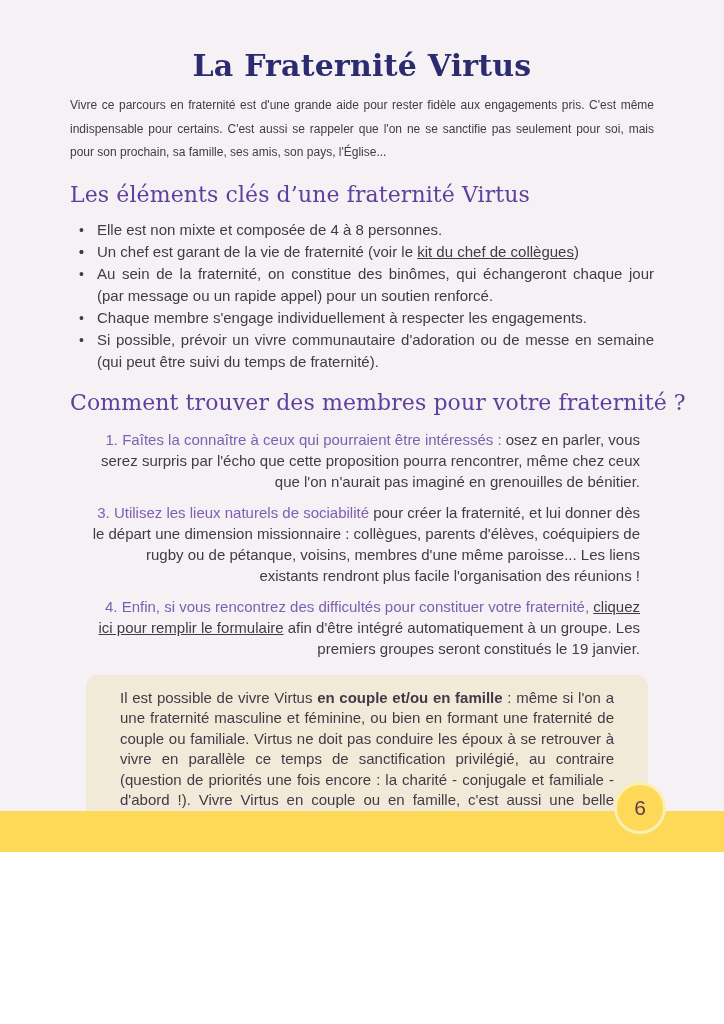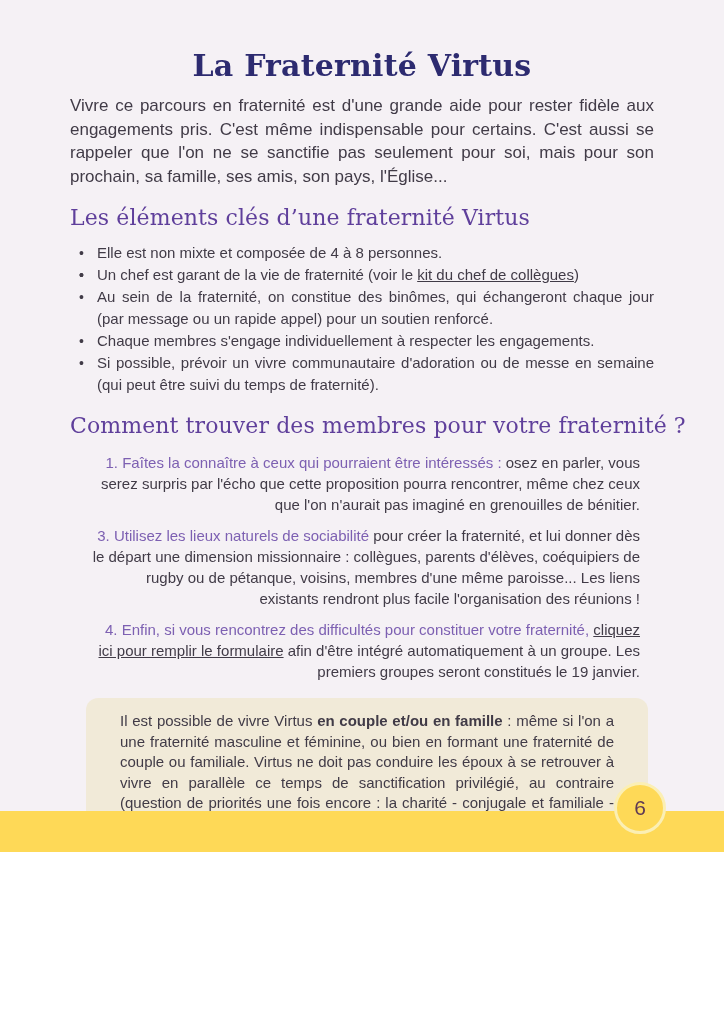--- a/index.html
+++ b/index.html
@@ -28,21 +28,21 @@
     font-family:"DejaVu Serif","Liberation Serif",serif;
     font-weight:700;
     font-size:30px;
     line-height:40px;
     text-align:center;
     color:var(--title-color);
     letter-spacing:.2px;
   }
   .intro{
     margin:8px 70px 0;
-    font-size:17px;
+    font-size:12px;
     line-height:23.5px;
     text-align:justify;
   }
   .quote{
     margin:8px 70px 0 88px;
     font-size:15.5px;
     line-height:23.5px;
     font-style:italic;
   }
   .section-heading{
@@ -137,21 +137,21 @@
     <li>
       <span class="bullet-marker">•</span>
       <span>Un chef est garant de la vie de fraternité (voir le </span><a class="doc-link">kit du chef de collègues</a><span>)</span>
     </li>
     <li>
       <span class="bullet-marker">•</span>
       <span>Au sein de la fraternité, on constitue des binômes, qui échangeront chaque jour (par message ou un rapide appel) pour un soutien renforcé.</span>
     </li>
     <li>
       <span class="bullet-marker">•</span>
-      <span>Chaque membres s'engage individuellement à respecter les engagements.</span>
+      <span>Chaque membre s'engage individuellement à respecter les engagements.</span>
     </li>
     <li>
       <span class="bullet-marker">•</span>
       <span>Si possible, prévoir un vivre communautaire d'adoration ou de messe en semaine (qui peut être suivi du temps de fraternité).</span>
     </li>
   </ul>
 
   <h2 class="section-heading">Comment trouver des membres pour votre fraternité ?</h2>
 
   <div class="numbered">

